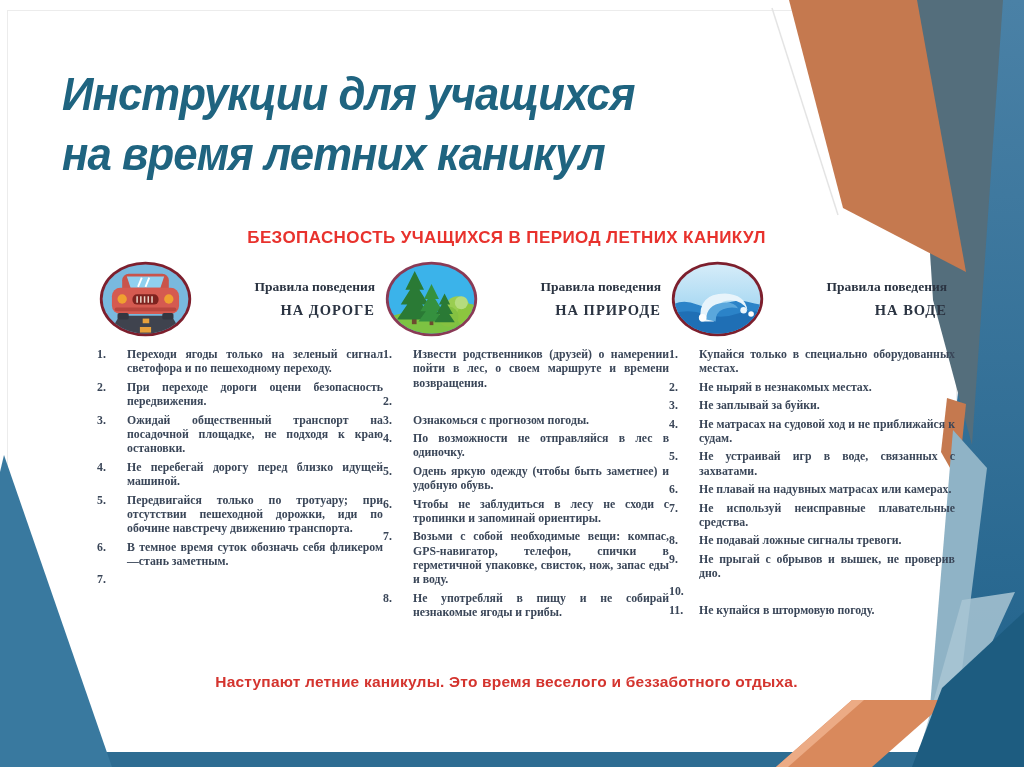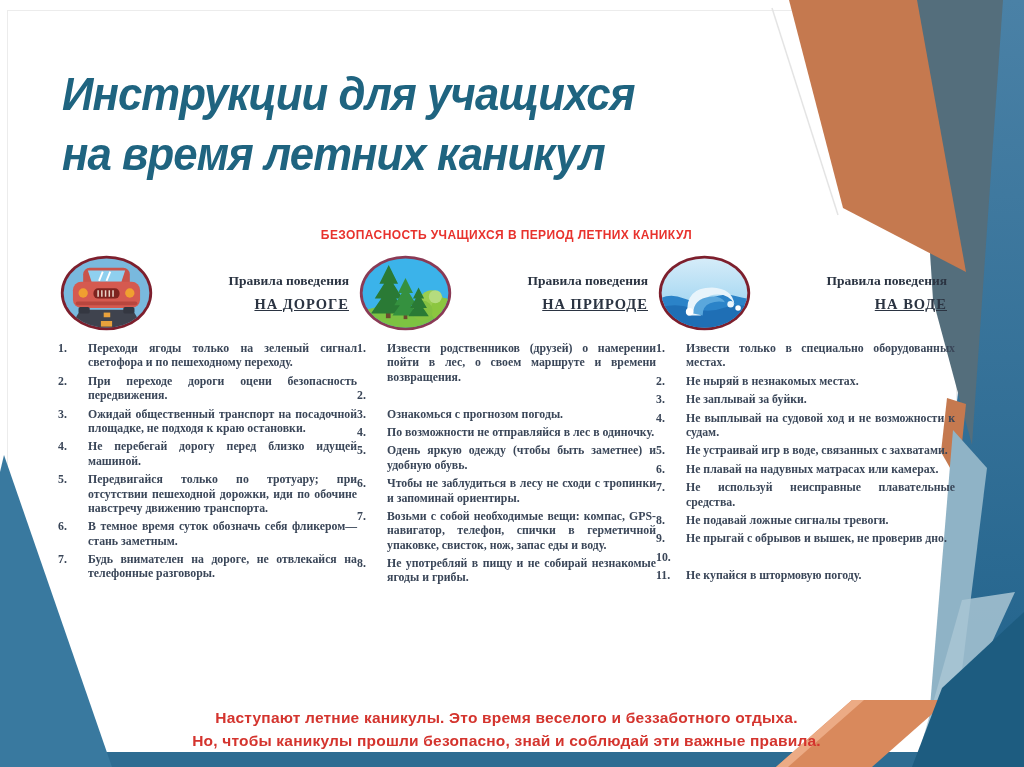--- a/index.html
+++ b/index.html
@@ -8,40 +8,40 @@
   .slide-border{position:absolute;left:7px;top:10px;width:948px;height:741px;
                 border:1px solid #ececec;z-index:0;}
   .decor{position:absolute;left:0;top:0;z-index:1;pointer-events:none;}
   .content{position:absolute;left:0;top:0;width:1024px;height:767px;z-index:2;padding-left:45px;}
 
   .slide-title{position:absolute;left:62px;top:64px;color:#1f6480;font-weight:bold;
                font-style:italic;font-size:47px;line-height:1.28;letter-spacing:-1px;
                transform:scaleX(.93);transform-origin:left top;white-space:nowrap;}
 
   .poster{position:absolute;left:58px;top:228px;width:897px;}
-  .poster-header{text-align:center;color:#e8322d;font-weight:bold;font-size:12px;
+  .poster-header{text-align:center;color:#e8322d;font-weight:bold;font-size:17px;
                  letter-spacing:.4px;}
-  .columns{display:flex;margin-top:9px;}
+  .columns{display:flex;margin-top:9px;margin-left:39px;}
   .column{flex:1;min-width:0;}
   .col-header{display:flex;align-items:center;height:84px;margin-bottom:6px;}
   .col-header svg{flex:none;}
   .col-labels{flex:1;text-align:right;padding-right:8px;
               font-family:"Liberation Serif",serif;font-weight:bold;color:#2b3442;}
   .col-label1{font-size:13.5px;}
-  .col-label2{font-size:14.5px;letter-spacing:1px;margin-top:7px;text-decoration:underline;}
+  .col-label2{font-size:14.5px;letter-spacing:1px;margin-top:7px;}
 
   .rules-list{font-family:"Liberation Serif",serif;font-weight:bold;font-size:11.8px;
               color:#3a4658;}
   .rule-item{display:flex;margin-bottom:4px;}
   .rule-num{width:30px;flex:none;line-height:1.22;}
   .rule-text{flex:1;text-align:justify;line-height:1.22;}
 
   .poster-footer{position:absolute;left:0;right:0;top:442px;text-align:center;
                  color:#d4342e;font-weight:bold;font-size:15.5px;line-height:1.5;
-                 letter-spacing:.2px;margin-top:36px;}
+                 letter-spacing:.2px;}
 </style>
 </head>
 <body>
 
 <div class="stage">
 
   <div class="slide-border"></div>
 
   <svg class="decor" width="1024" height="767" viewBox="0 0 1024 767">
     <defs>
@@ -136,21 +136,20 @@
               <div class="rule-item">
                 <span class="rule-num">5.</span>
                 <span class="rule-text">Передвигайся только по тротуару; при отсутствии пешеходной дорожки, иди по обочине навстречу движению транспорта.</span>
               </div>
               <div class="rule-item">
                 <span class="rule-num">6.</span>
                 <span class="rule-text">В темное время суток обозначь себя фликером—стань заметным.</span>
               </div>
               <div class="rule-item">
                 <span class="rule-num">7.</span>
-                <span class="rule-text">Будь внимателен на дороге, не отвлекайся на телефонные разговоры.</span>
               </div>
             </div>
         </div>
 
         <div class="column">
           <div class="col-header">
             <svg width="97" height="80" viewBox="0 0 104 84">
               <defs>
                   <clipPath id="treeClip">
                     <ellipse cx="52" cy="42" rx="46" ry="37"></ellipse>
@@ -236,33 +235,33 @@
               </g>
             </svg>
             <div class="col-labels">
               <div class="col-label1">Правила поведения</div>
               <div class="col-label2">НА ВОДЕ</div>
             </div>
           </div>
           <div class="rules-list">
               <div class="rule-item">
                 <span class="rule-num">1.</span>
-                <span class="rule-text">Извести только в специально оборудованных местах.</span>
+                <span class="rule-text">Купайся только в специально оборудованных местах.</span>
               </div>
               <div class="rule-item">
                 <span class="rule-num">2.</span>
                 <span class="rule-text">Не ныряй в незнакомых местах.</span>
               </div>
               <div class="rule-item">
                 <span class="rule-num">3.</span>
                 <span class="rule-text">Не заплывай за буйки.</span>
               </div>
               <div class="rule-item">
                 <span class="rule-num">4.</span>
-                <span class="rule-text">Не выплывай на судовой ход и не возможности к судам.</span>
+                <span class="rule-text">Не матрасах на судовой ход и не приближайся к судам.</span>
               </div>
               <div class="rule-item">
                 <span class="rule-num">5.</span>
                 <span class="rule-text">Не устраивай игр в воде, связанных с захватами.</span>
               </div>
               <div class="rule-item">
                 <span class="rule-num">6.</span>
                 <span class="rule-text">Не плавай на надувных матрасах или камерах.</span>
               </div>
               <div class="rule-item">
@@ -284,18 +283,17 @@
                 <span class="rule-num">11.</span>
                 <span class="rule-text">Не купайся в штормовую погоду.</span>
               </div>
             </div>
         </div>
 
       </div>
 
       <div class="poster-footer">
         <div>Наступают летние каникулы. Это время веселого и беззаботного отдыха.</div>
-        <div>Но, чтобы каникулы прошли безопасно, знай и соблюдай эти важные правила.</div>
       </div>
     </div>
 
   </div>
 </div>
 
 </body></html>

